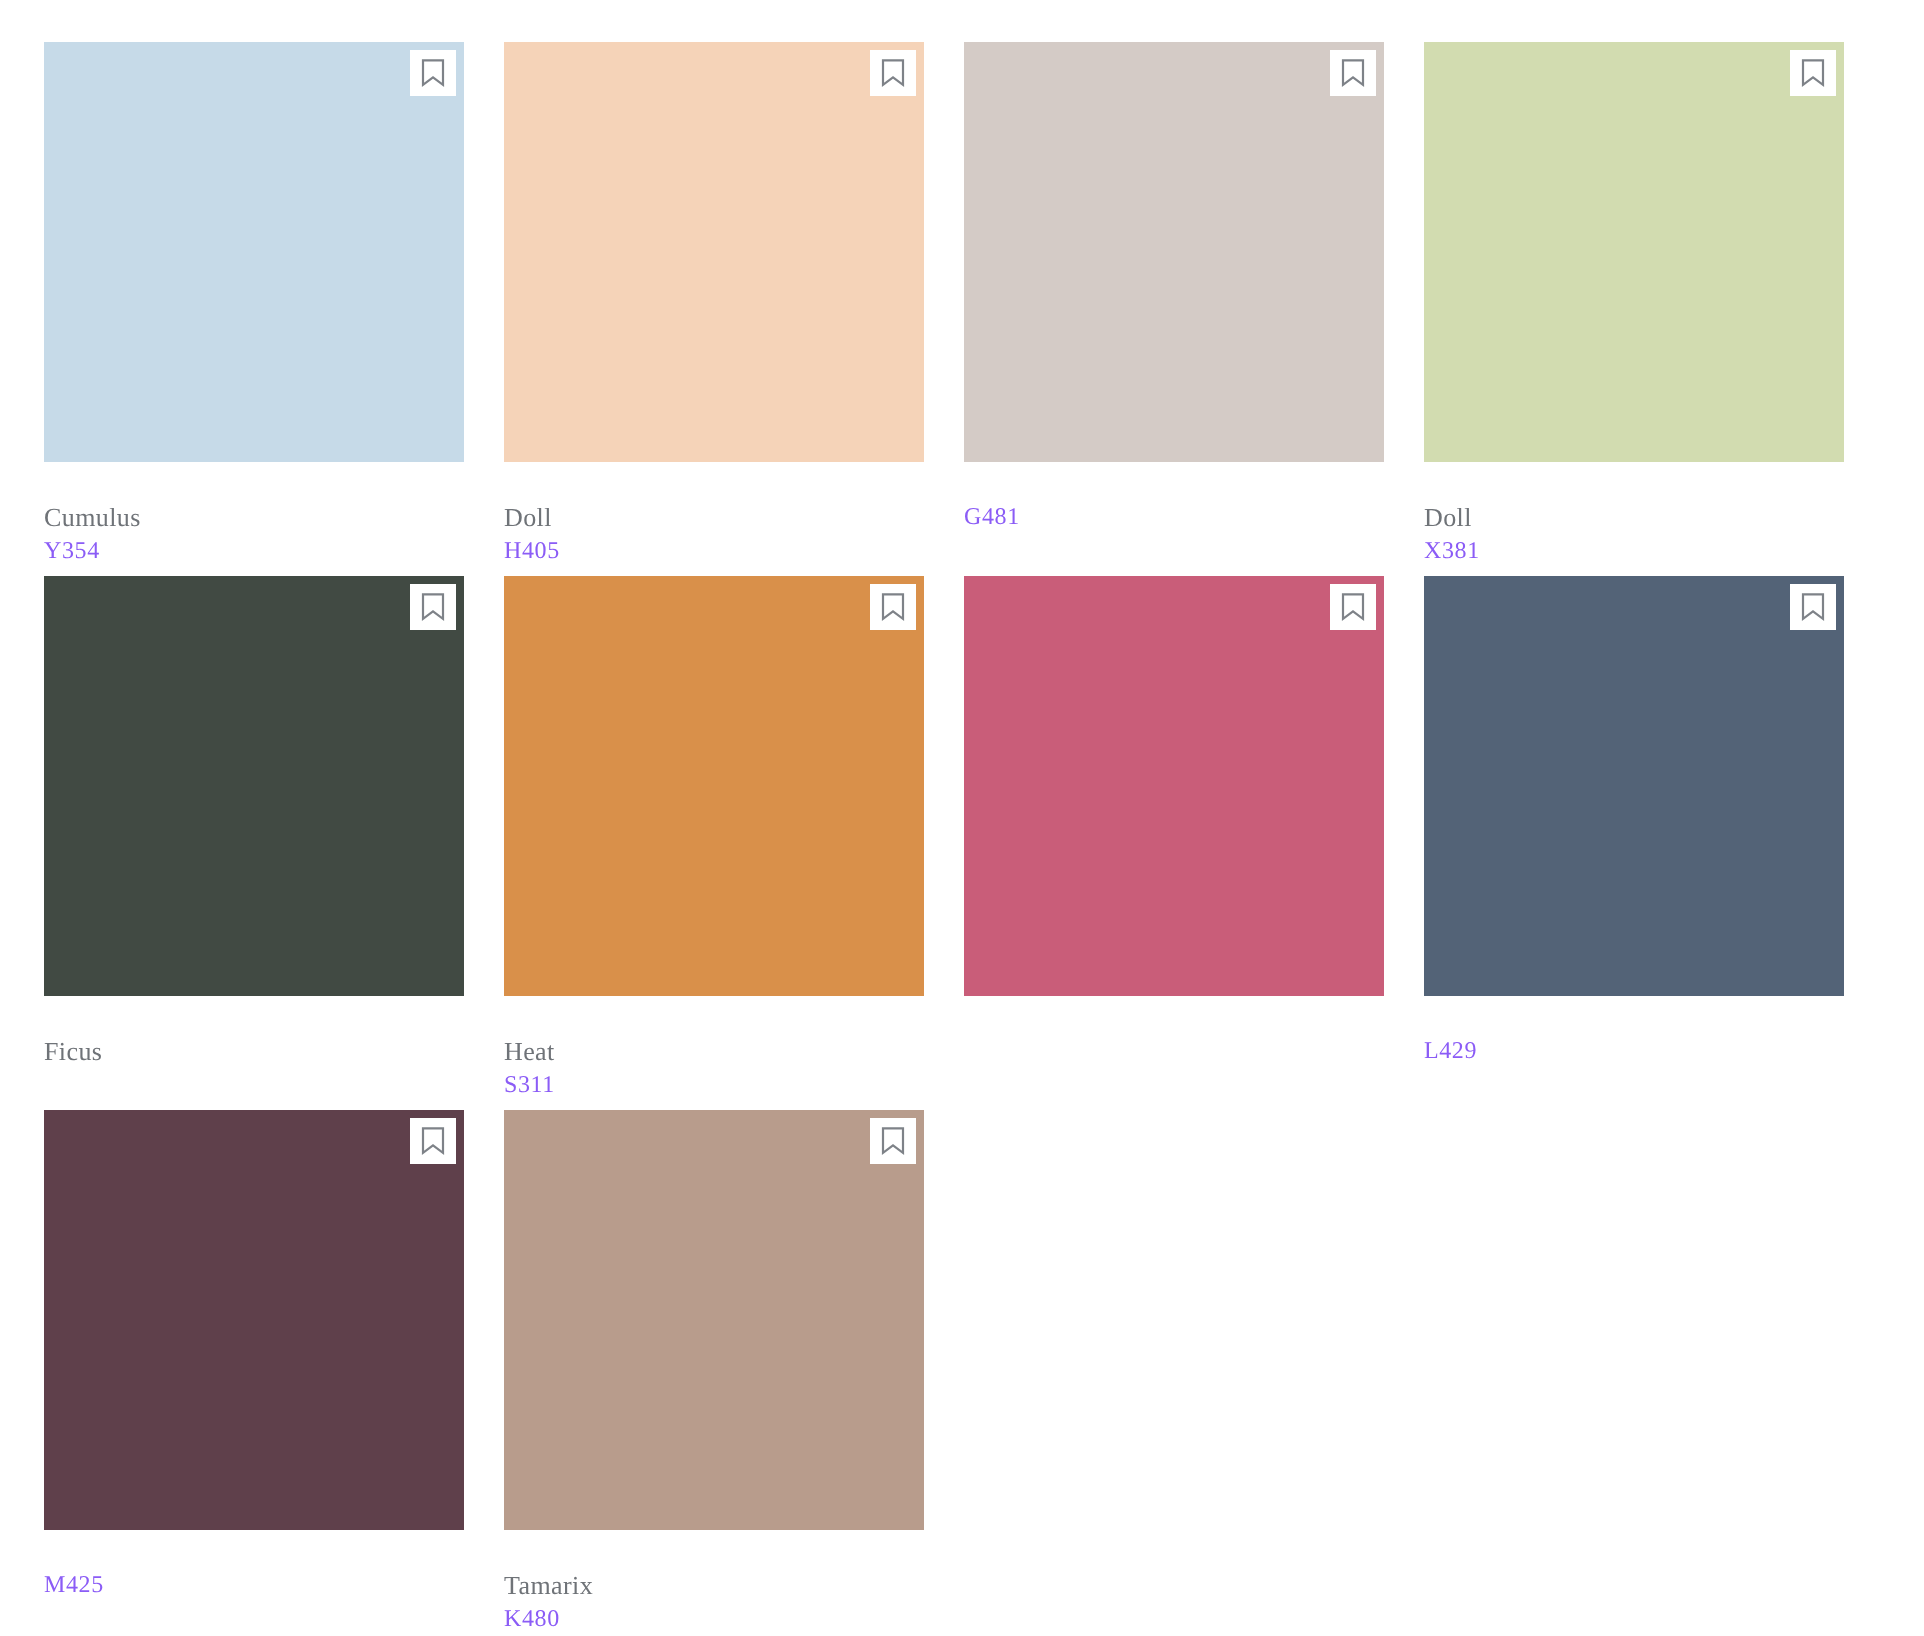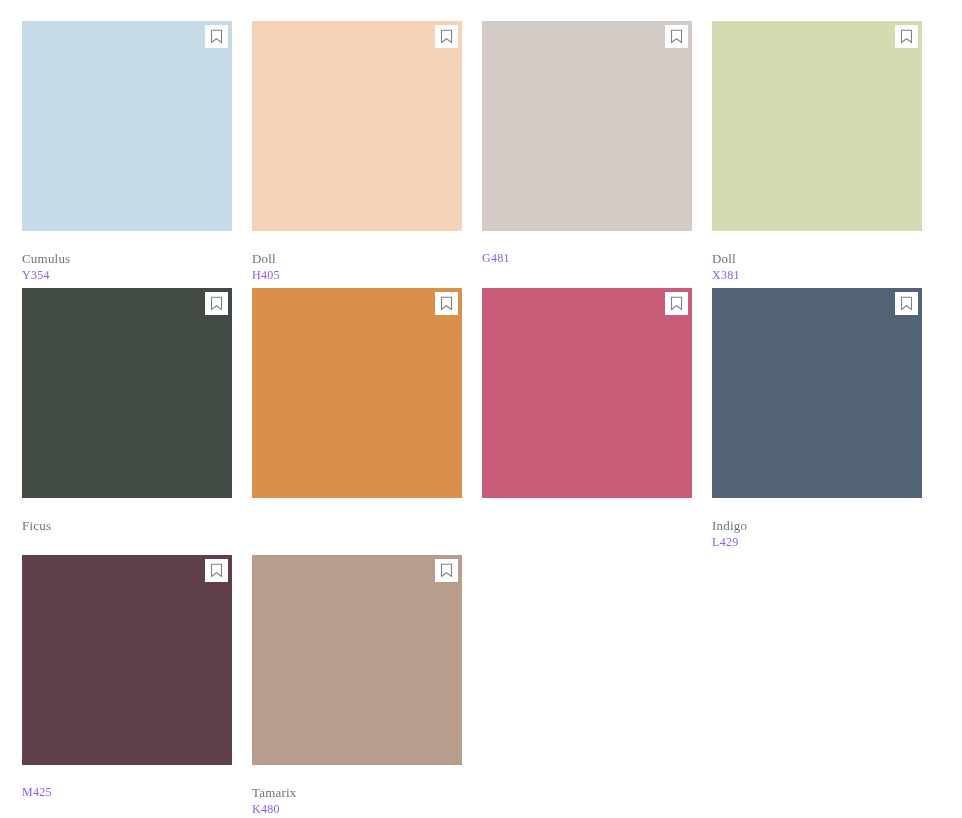--- a/index.html
+++ b/index.html
@@ -160,20 +160,24 @@
     <article class="swatch-card">
     <div class="swatch-color" style="background-color: rgb(217, 144, 74);">
       <button class="bookmark-button" aria-label="Bookmark">
         <span>
           <svg width="13" height="15" viewBox="0 0 13 15" fill="none" xmlns="http://www.w3.org/2000/svg">
             <path d="M1.5 1.2 H11.5 V13.4 L6.5 9.7 L1.5 13.4 Z" stroke="#7e8288" stroke-width="1.1" fill="none" stroke-linejoin="miter"></path>
           </svg>
         </span>
       </button>
     </div>
+    <div class="swatch-meta">
+      <div class="swatch-name">Heat</div>
+      <div class="swatch-code">S311</div>
+    </div>
   </article>
     <article class="swatch-card">
     <div class="swatch-color" style="background-color: rgb(201, 93, 121);">
       <button class="bookmark-button" aria-label="Bookmark">
         <span>
           <svg width="13" height="15" viewBox="0 0 13 15" fill="none" xmlns="http://www.w3.org/2000/svg">
             <path d="M1.5 1.2 H11.5 V13.4 L6.5 9.7 L1.5 13.4 Z" stroke="#7e8288" stroke-width="1.1" fill="none" stroke-linejoin="miter"></path>
           </svg>
         </span>
       </button>
@@ -183,21 +187,20 @@
     <div class="swatch-color" style="background-color: rgb(83, 99, 119);">
       <button class="bookmark-button" aria-label="Bookmark">
         <span>
           <svg width="13" height="15" viewBox="0 0 13 15" fill="none" xmlns="http://www.w3.org/2000/svg">
             <path d="M1.5 1.2 H11.5 V13.4 L6.5 9.7 L1.5 13.4 Z" stroke="#7e8288" stroke-width="1.1" fill="none" stroke-linejoin="miter"></path>
           </svg>
         </span>
       </button>
     </div>
     <div class="swatch-meta">
-      <div class="swatch-name">Indigo</div>
       <div class="swatch-code">L429</div>
     </div>
   </article>
     <article class="swatch-card">
     <div class="swatch-color" style="background-color: rgb(95, 64, 75);">
       <button class="bookmark-button" aria-label="Bookmark">
         <span>
           <svg width="13" height="15" viewBox="0 0 13 15" fill="none" xmlns="http://www.w3.org/2000/svg">
             <path d="M1.5 1.2 H11.5 V13.4 L6.5 9.7 L1.5 13.4 Z" stroke="#7e8288" stroke-width="1.1" fill="none" stroke-linejoin="miter"></path>
           </svg>

